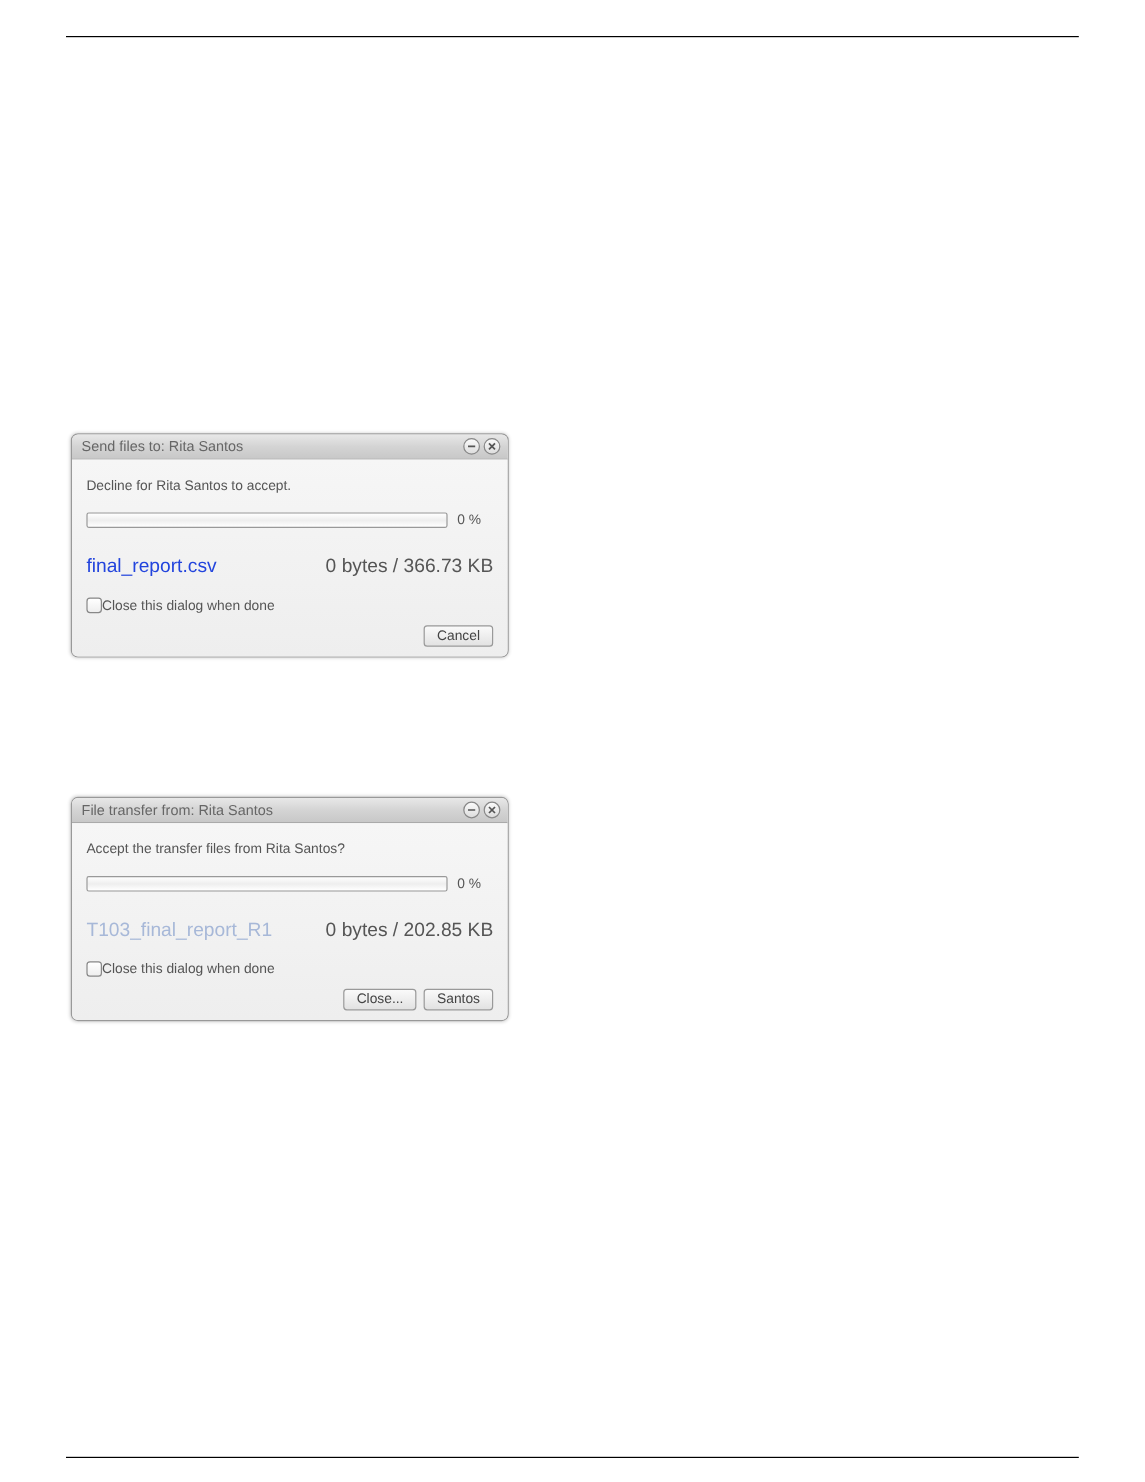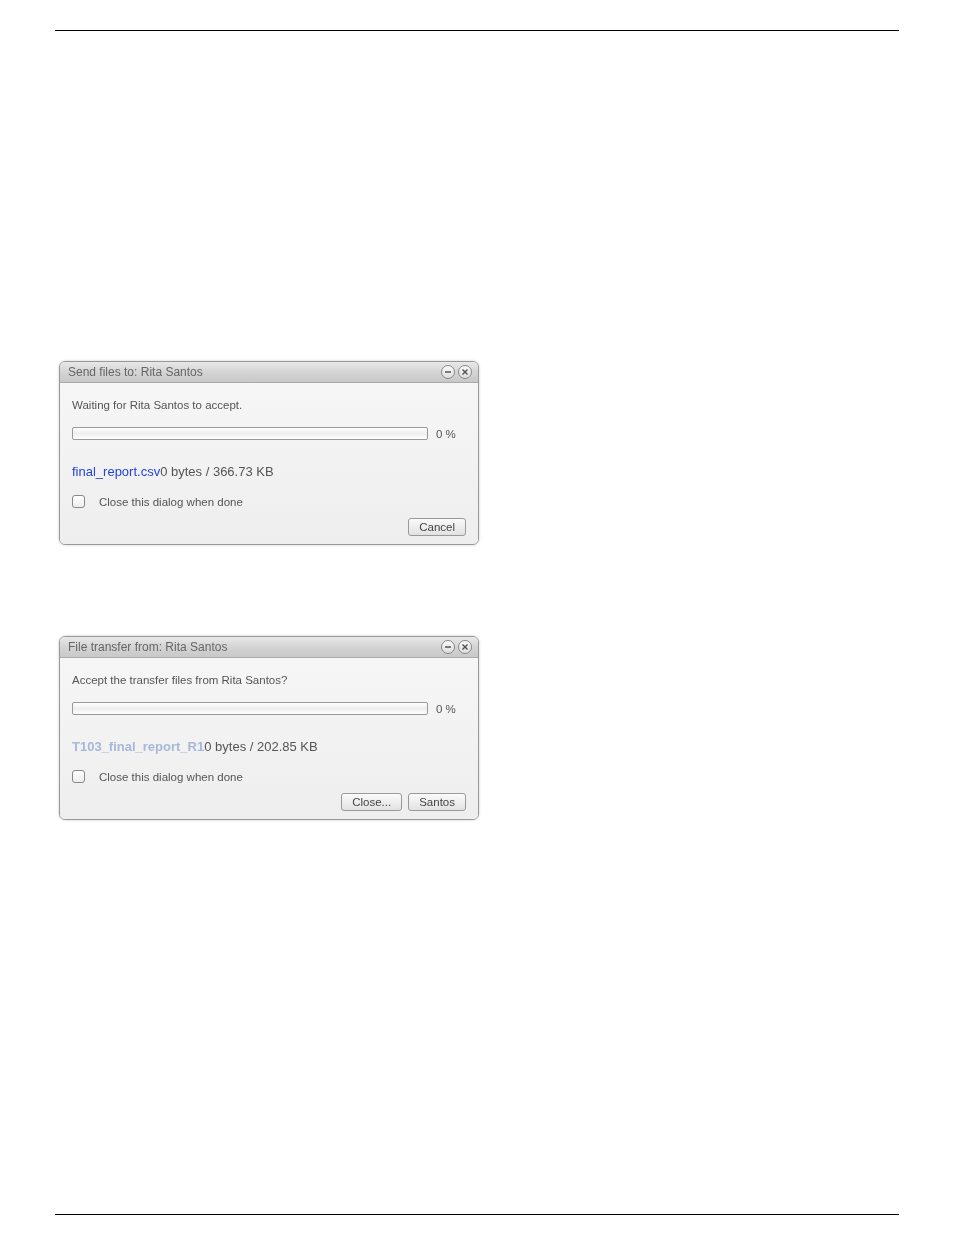--- a/index.html
+++ b/index.html
@@ -25,24 +25,24 @@
   hr.rule-bottom {
     border: none;
     border-top: 1px solid #000;
     margin-top: 8px;
   }
   .dialog-wrap {
     margin-top: 330px;
     margin-left: 0;
   }
   .dialog-wrap2 {
-    margin-top: 91px;
+    margin-top: 116px;
   }
   .dialog {
-    width: 420px;
+    width: 365px;
     border: 1px solid #999;
     border-radius: 6px;
     background: linear-gradient(to bottom, #f8f8f8 0%, #f2f2f2 100%);
     box-shadow: 0 0 3px rgba(0,0,0,0.2);
     margin-left: 4px;
     overflow: hidden;
   }
   .titlebar {
     display: flex;
     align-items: center;
@@ -97,30 +97,31 @@
     border-radius: 2px;
   }
   .progpct {
     font-size: 11.5px;
     color: #555;
     white-space: nowrap;
     min-width: 30px;
   }
   .filerow {
     display: flex;
-    font-size: 13px;
+    justify-content: space-between;
+    font-size: 16px;
     margin-bottom: 16px;
   }
   .filelink { color: #2244dd; }
-  .filelink-alt { color: #a7b8d8; font-weight: bold; }
+  .filelink-alt { color: #a7b8d8; }
   .filesize { color: #555; }
   .checkrow {
     display: flex;
     align-items: center;
-    gap: 14px;
+    gap: 0;
     font-size: 11.5px;
     color: #555;
     margin-bottom: 10px;
   }
   .chk {
     width: 13px;
     height: 13px;
     border: 1px solid #888;
     border-radius: 3px;
     background: linear-gradient(to bottom, #fff, #eee);
@@ -166,21 +167,21 @@
           </span>
           <span class="ctrl">
             <svg width="8" height="8" viewBox="0 0 8 8">
                 <line x1="1.5" y1="1.5" x2="6.5" y2="6.5" stroke="#555" stroke-width="1.4"></line>
                 <line x1="6.5" y1="1.5" x2="1.5" y2="6.5" stroke="#555" stroke-width="1.4"></line>
               </svg>
           </span>
         </span>
       </div>
       <div class="dbody">
-        <div class="msg">Waiting for Rita Santos to accept.</div>
+        <div class="msg">Decline for Rita Santos to accept.</div>
         <div class="progrow">
           <div class="progbar"></div>
           <div class="progpct">0  %</div>
         </div>
         <div class="filerow">
           <span class="filelink">final_report.csv</span>
           <span class="filesize">0 bytes   /   366.73 KB</span>
         </div>
         <div class="checkrow">
           <span class="chk"></span>

